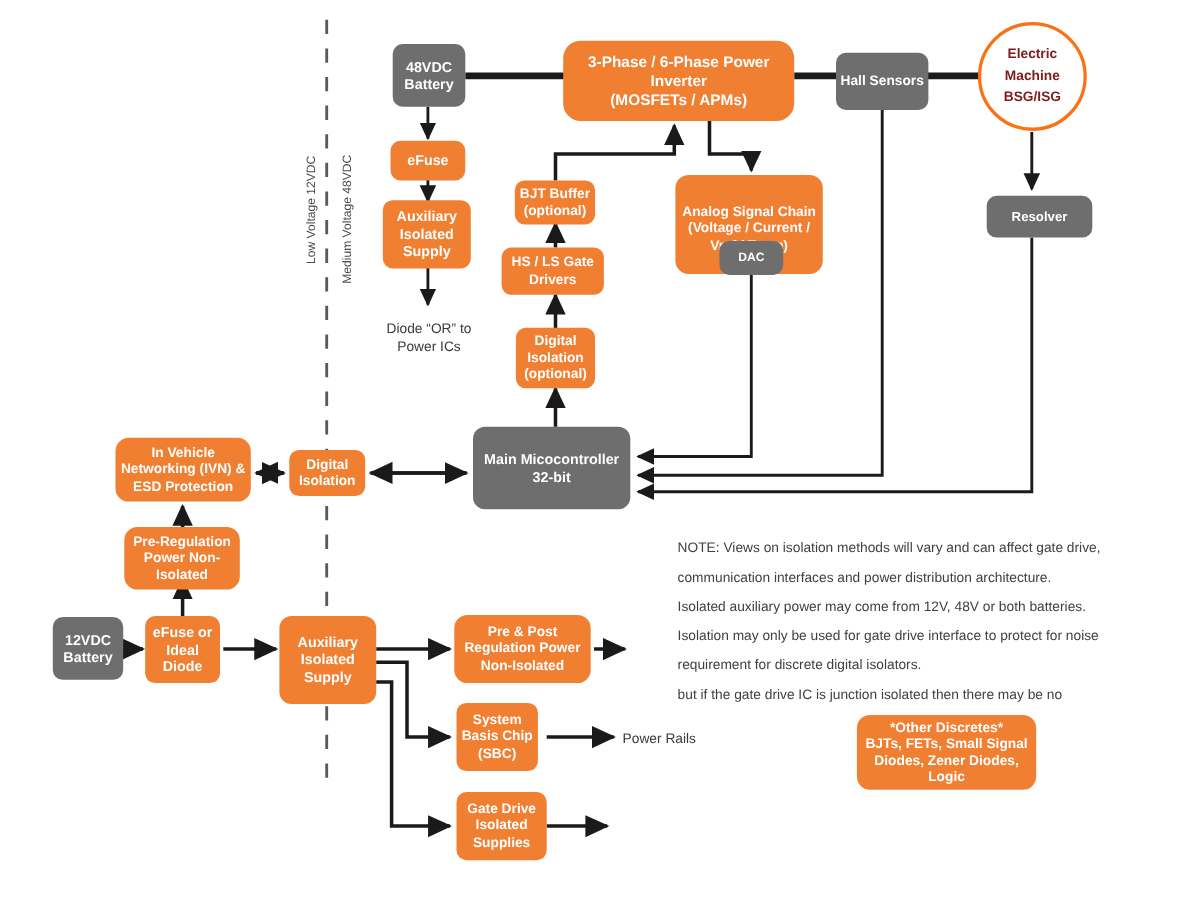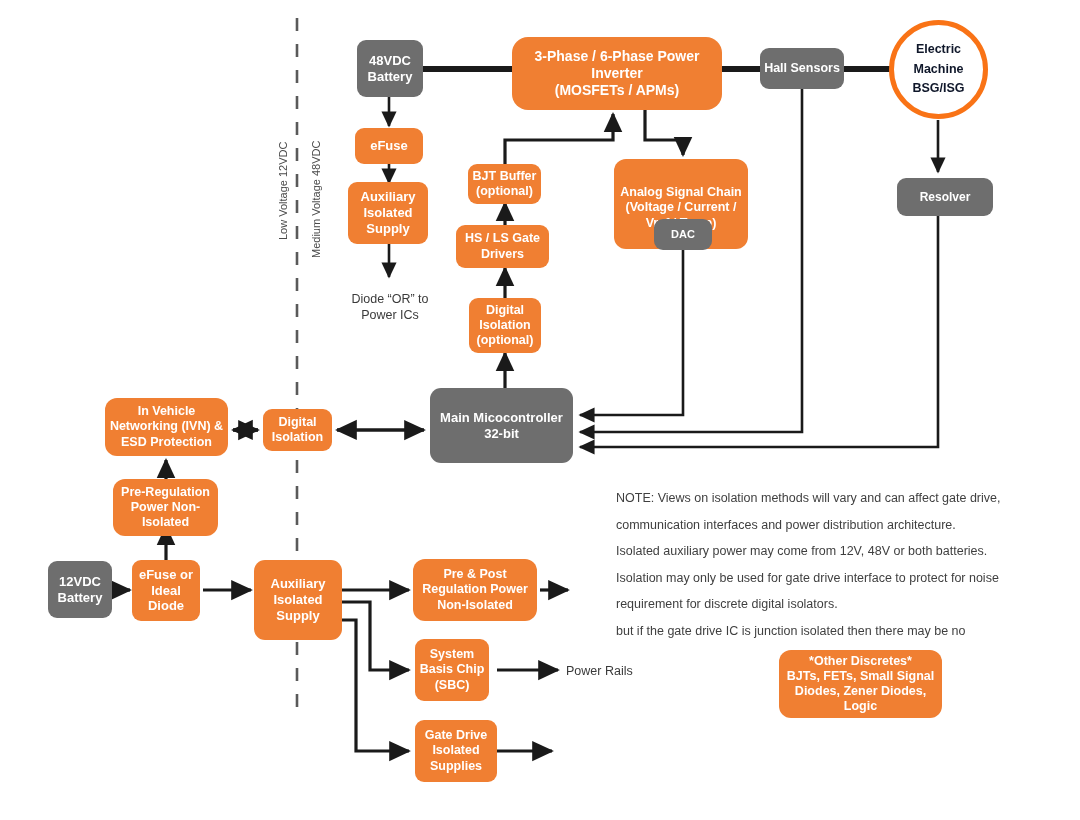--- a/index.html
+++ b/index.html
@@ -26,23 +26,23 @@
     padding:2px 4px;
     z-index:3;
   }
   .orange{background:#F07F32;}
   .gray{background:#6E6E6E;}
   .node span{display:block;width:100%;}
 
   .circle-node{
     position:absolute;
     border-radius:50%;
-    border:5px solid #f97316;
+    border:3px solid #f97316;
     background:#ffffff;
-    color:#0f172a;
+    color:#7f1d1d;
     display:flex;
     align-items:center;
     justify-content:center;
     text-align:center;
     font-weight:bold;
     line-height:1.55;
     z-index:3;
     box-sizing:border-box;
   }
 
@@ -160,21 +160,21 @@
 </div>
 
 <div class="plain" style="left:330px;top:291px;width:120px;font-size:12.5px;">
   <span>Diode “OR” to<br>Power ICs</span>
 </div>
 
 <div class="node orange" style="left:512px;top:37px;width:210px;height:73px;font-size:14px;border-radius:16px;">
   <span>3-Phase / 6-Phase Power Inverter<br>(MOSFETs / APMs)</span>
 </div>
 
-<div class="node gray" style="left:760px;top:48px;width:84px;height:41px;font-size:12.5px;">
+<div class="node gray" style="left:760px;top:48px;width:84px;height:52px;font-size:12.5px;">
   <span>Hall Sensors</span>
 </div>
 
 <div class="circle-node" style="left:889px;top:20px;width:99px;height:99px;font-size:12.5px;">
   <span>Electric<br>Machine<br>BSG/ISG</span>
 </div>
 
 <div class="node gray" style="left:897px;top:178px;width:96px;height:38px;font-size:12px;">
   <span>Resolver</span>
 </div>

